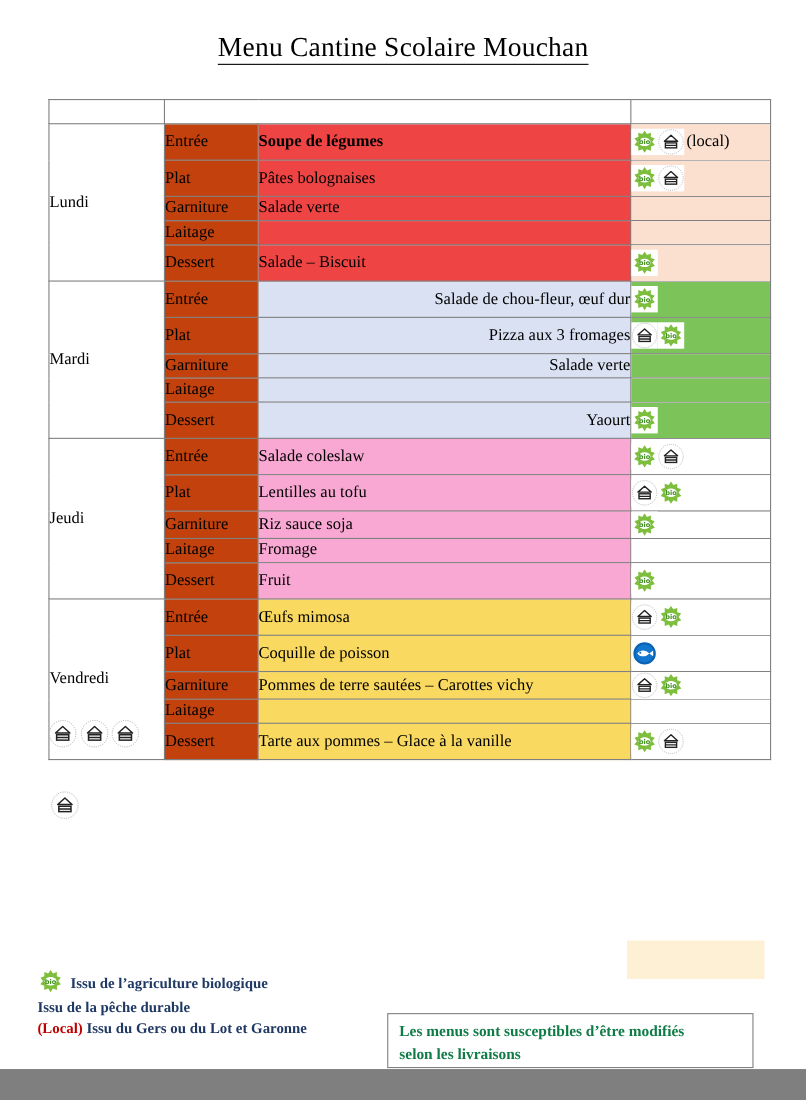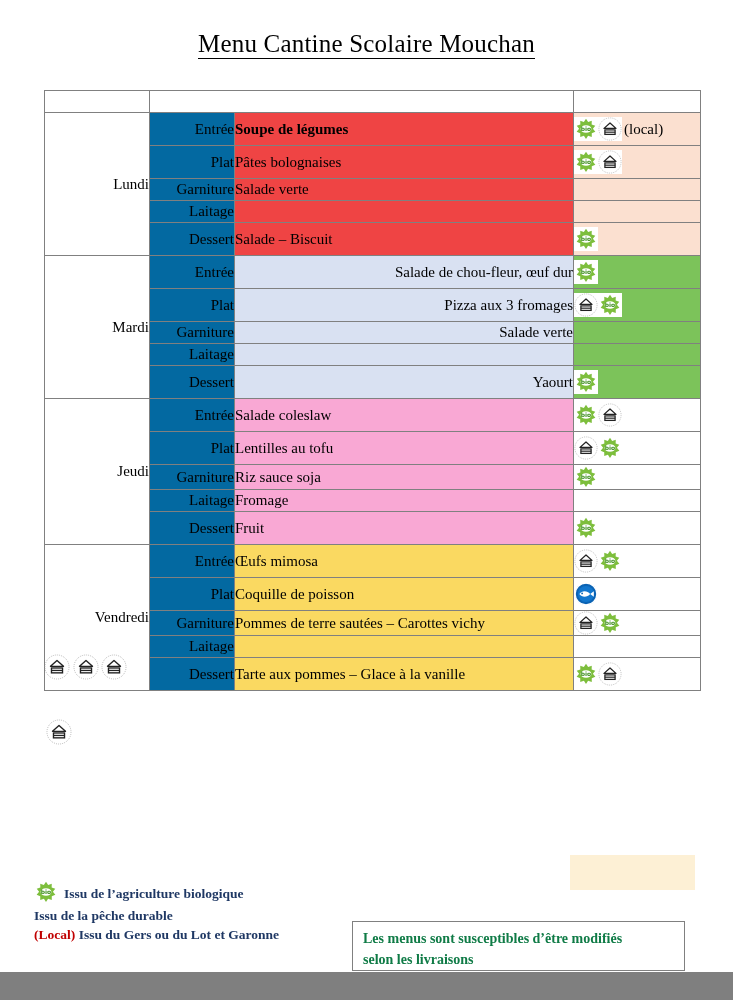--- a/index.html
+++ b/index.html
@@ -54,29 +54,28 @@
   .hdr-blank  { height: 21px; background: #fff; }
   .hdr-week {
     height: 21px;
     text-align: center;
     font-weight: bold;
     font-size: 15px;
     background: #fff;
   }
 
   .day-cell {
-    text-align: right;
+    text-align: left;
     font-size: 20px;
     background: #fff;
   }
   .course-cell {
     padding-left: 6px;
-    background: #0369a1;
+    background: #c2410c;
     height: 25px;
-    text-align: right;
   }
   .dish-cell {
     padding-left: 6px;
   }
   .dish-cell.bold { font-weight: bold; }
 
   .icons-cell {
     position: relative;
     padding: 0 0 0 2px;
     white-space: nowrap;

